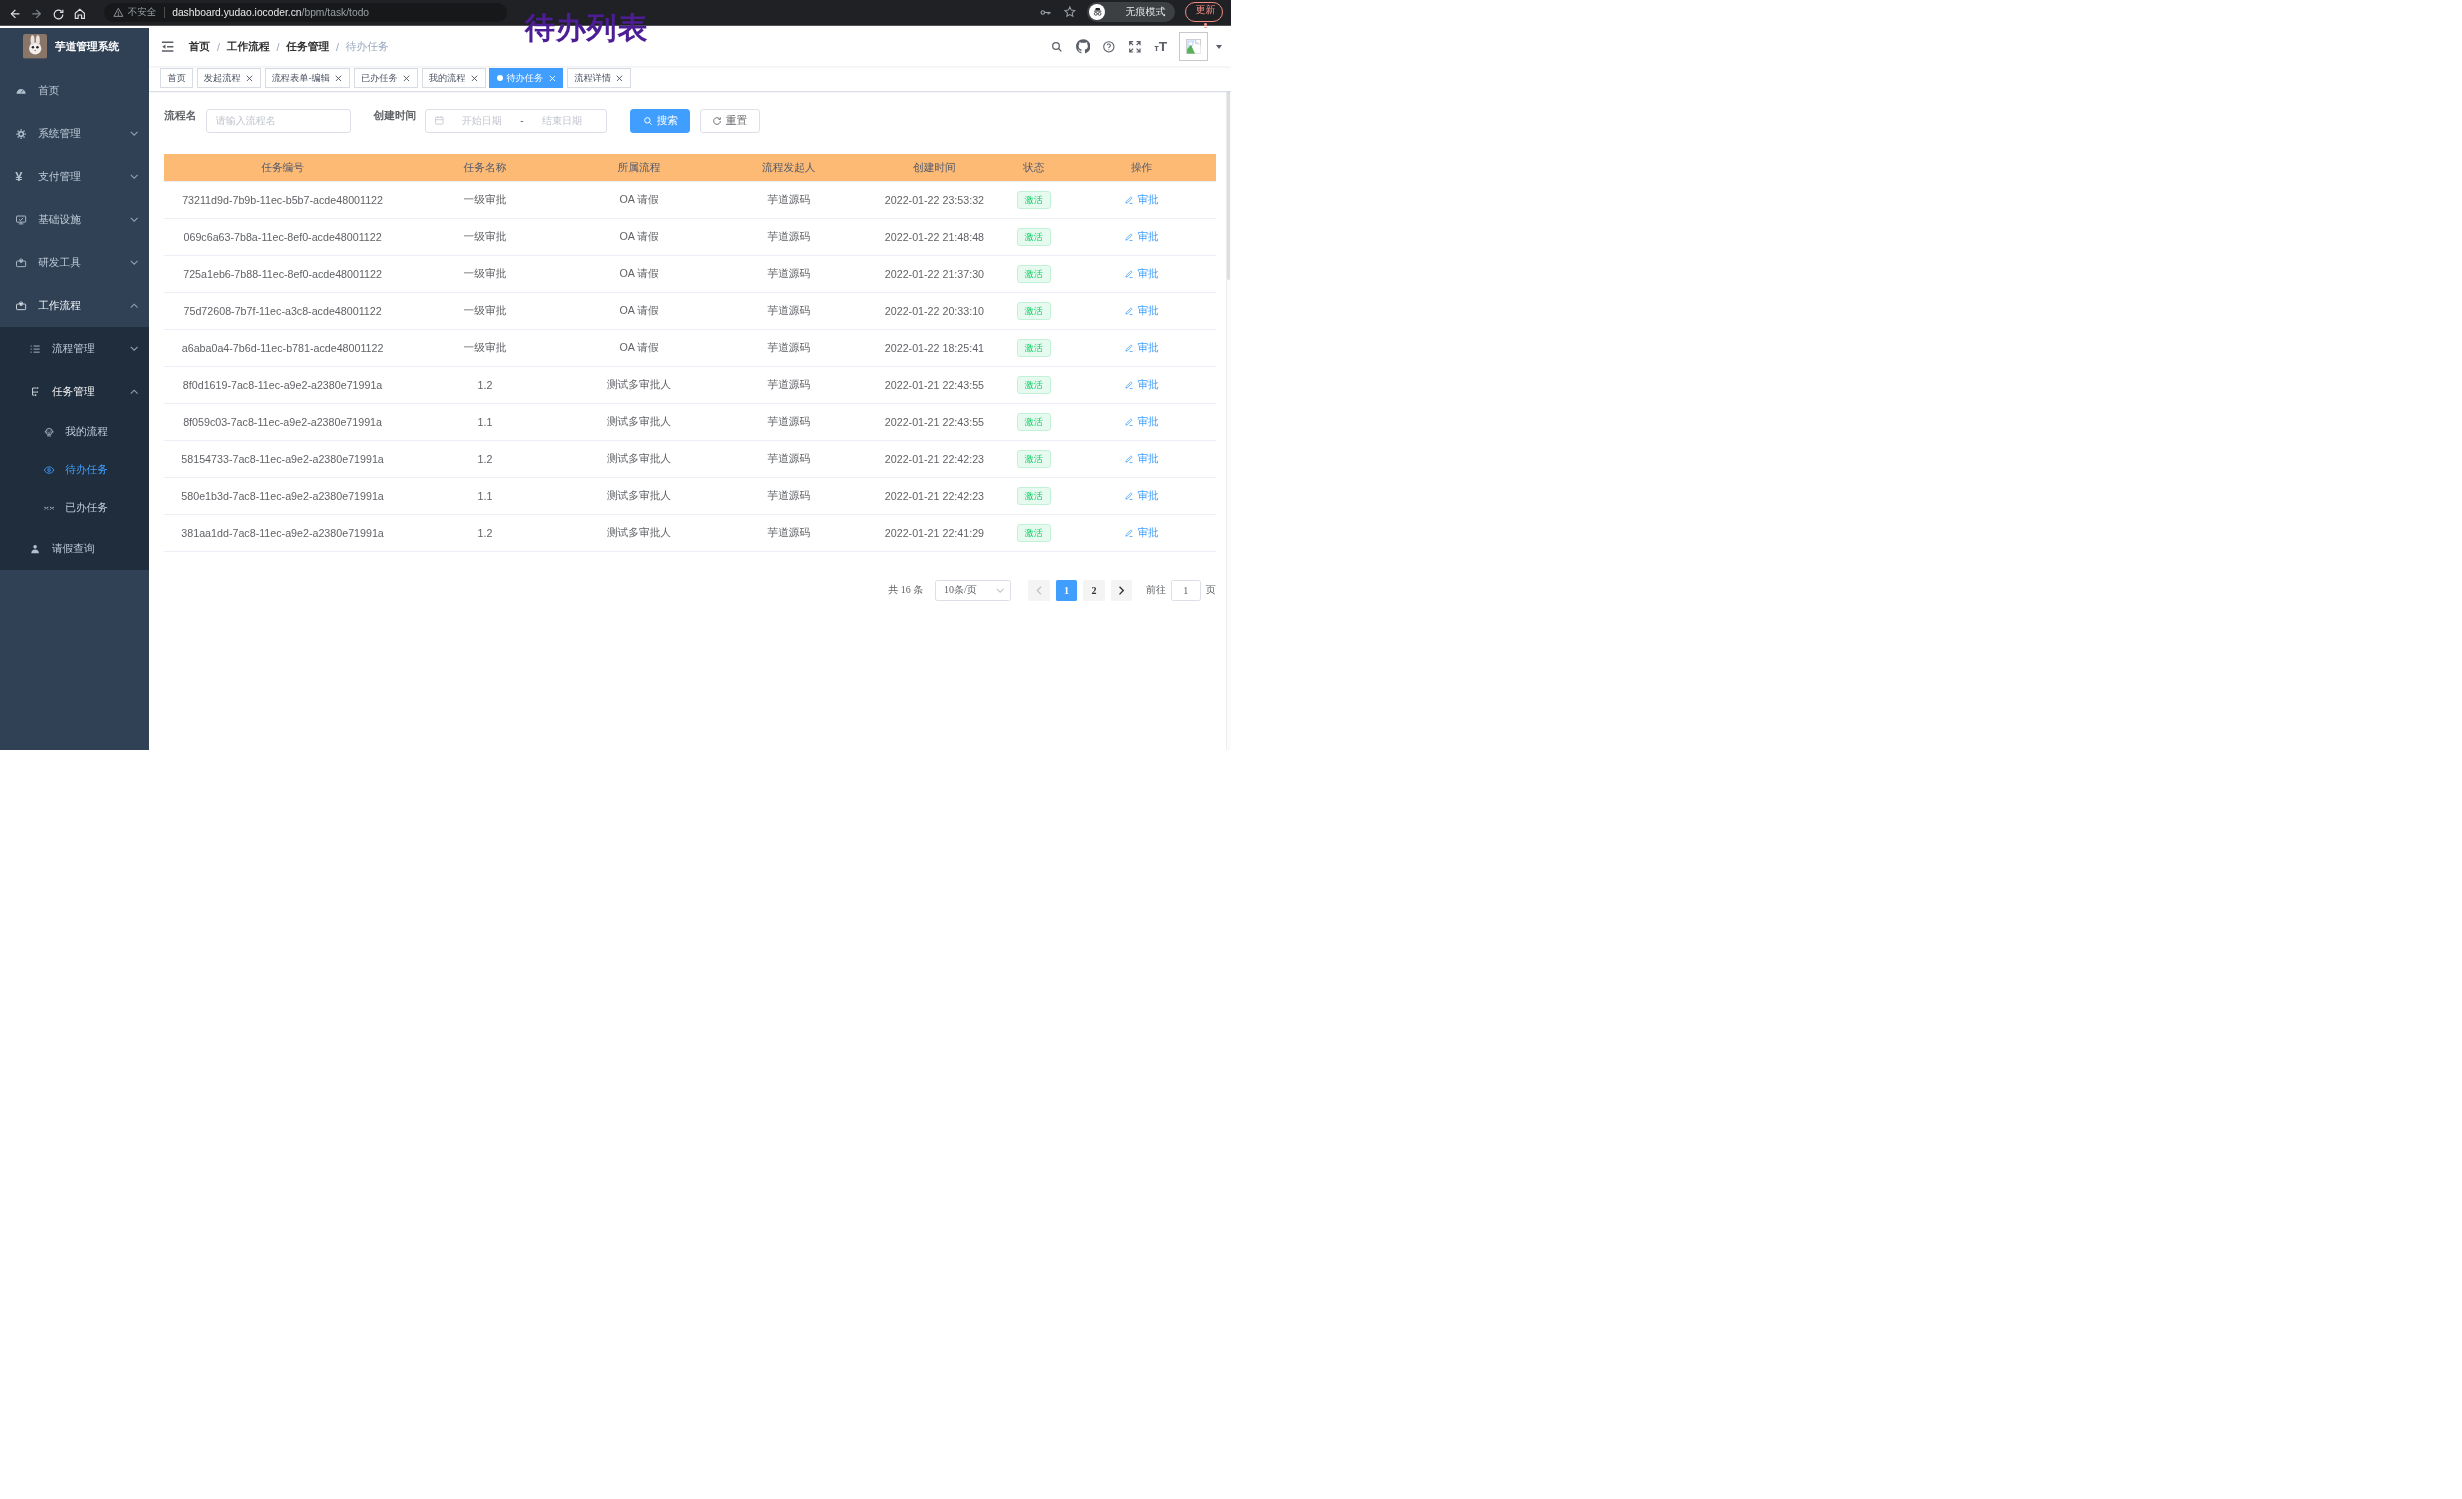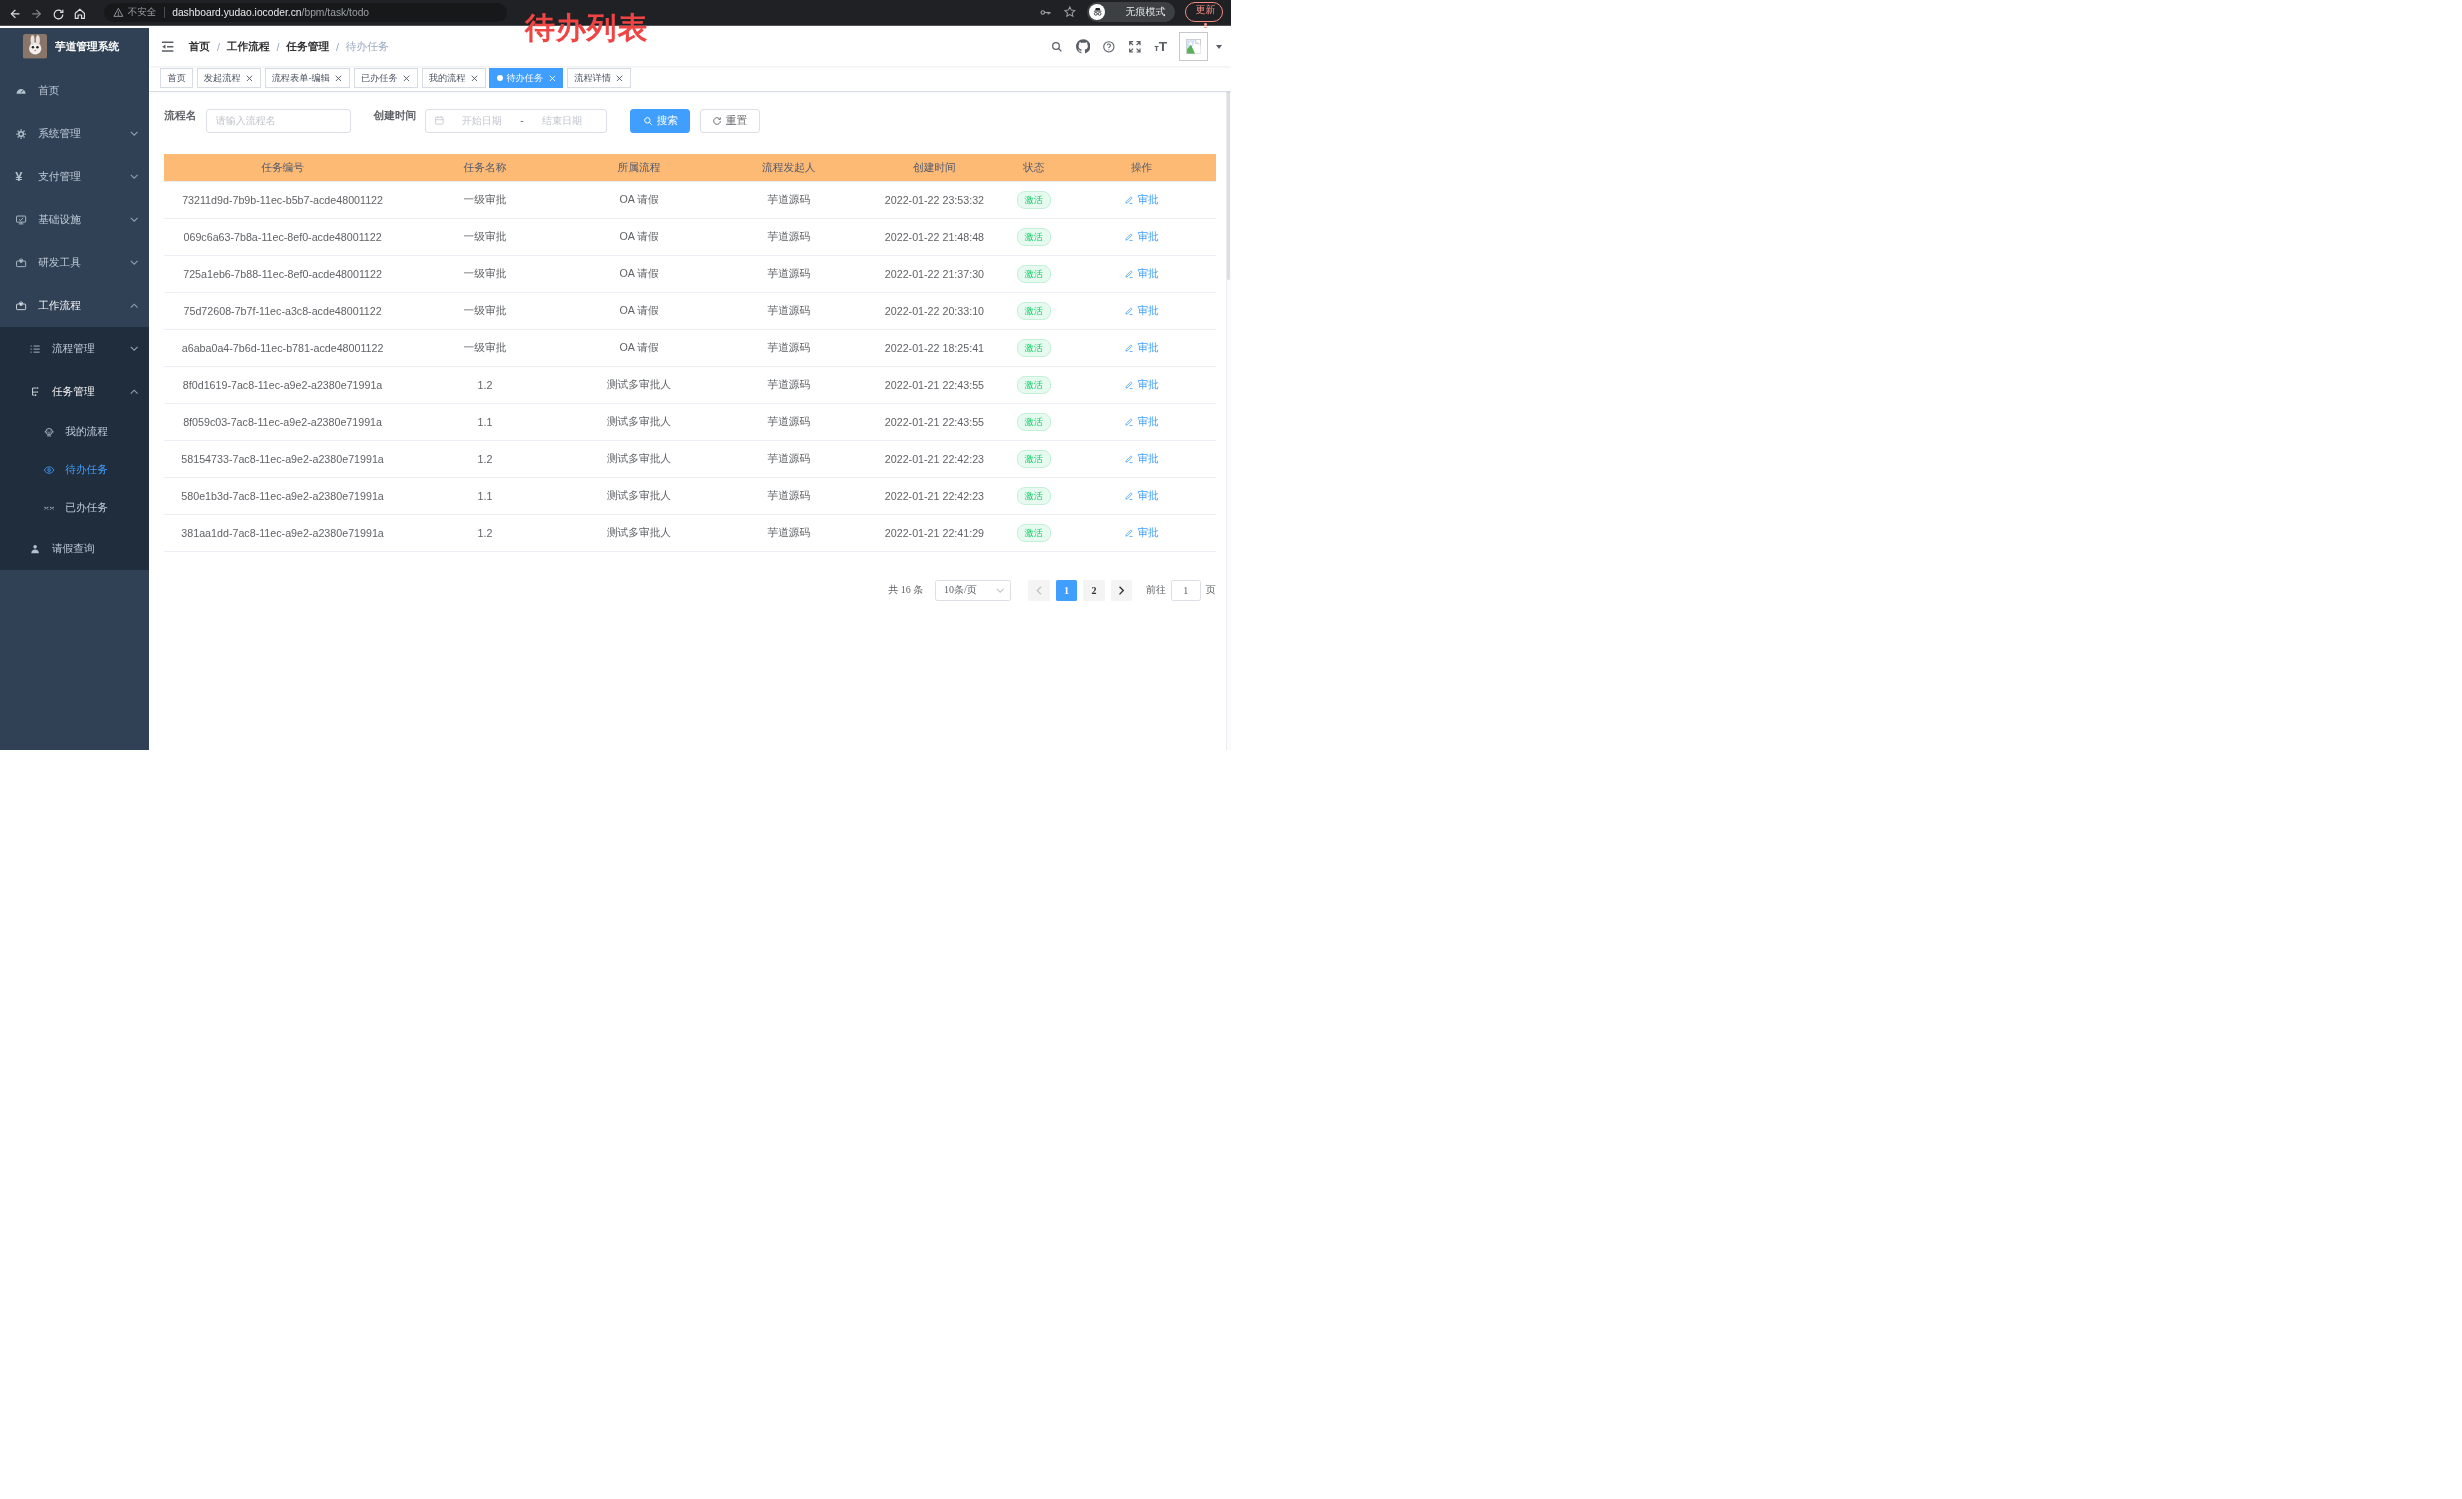--- a/index.html
+++ b/index.html
@@ -85,21 +85,21 @@
   .date-inp .ph { flex:1; text-align:center; }
   .date-inp .sep { color:#606266; padding:0 1.5px; }
   .btn { height:24.4px; border-radius:3.1px; font-size:10.7px; display:inline-flex; align-items:center; justify-content:center; gap:3.8px; padding:0 11.4px; cursor:pointer; }
   .btn-primary { background:#409eff; border:0.8px solid #409eff; color:#fff; margin-right:9.2px; }
   .btn-plain { background:#fff; border:0.8px solid #dcdfe6; color:#606266; }
 
   
   table.grid { width:100%; border-collapse:collapse; margin-top:21.4px; table-layout:fixed; }
   .grid th { height:27.5px; background:#fdba74; color:#515a6e; font-size:10.7px; font-weight:500; text-align:center; border-bottom:0.8px solid #ebeef5; padding:0 4.6px; }
   .grid td { height:37px; color:#606266; font-size:10.7px; text-align:center; border-bottom:0.8px solid #ebeef5; padding:0 4.6px; white-space:nowrap; overflow:hidden; }
-  .tag-green { display:inline-block; height:18.3px; line-height:17px; padding:0 6.9px; font-size:9.2px; color:#13ce66; background:#e7faf0; border:0.8px solid #c3f1d8; border-radius:8px; }
+  .tag-green { display:inline-block; height:18.3px; line-height:17px; padding:0 6.9px; font-size:9.2px; color:#13ce66; background:#e7faf0; border:0.8px solid #c3f1d8; border-radius:3px; }
   .op-link { color:#409eff; text-decoration:none; display:inline-flex; align-items:center; gap:3.1px; cursor:pointer; font-size:10.7px; }
 
   
   .pager { margin-top:27.5px; display:flex; align-items:center; justify-content:flex-end; gap:0; color:#606266; font-size:10px;font-family:Liberation Serif, serif; }
   .pg-total { margin-right:12.2px; }
   .pg-size { width:76px; height:21.4px; border:0.8px solid #dcdfe6; border-radius:2.3px; display:flex; align-items:center; padding:0 6.1px 0 7.6px; color:#606266; cursor:pointer; margin-right:13.7px; }
   .pg-size span { flex:1; }
   .pg-btn { width:21.4px; height:21.4px; border-radius:1.5px; background:#f4f4f5; display:flex; align-items:center; justify-content:center; color:#303133; cursor:pointer; margin:0 3.1px; }
   .pg-btn.disabled { color:#c0c4cc; cursor:default; }
   .pg-num { width:21.4px; height:21.4px; border-radius:1.5px; background:#f4f4f5; color:#303133; font-weight:600; display:flex; align-items:center; justify-content:center; cursor:pointer; margin:0 3.1px; }
@@ -176,21 +176,21 @@
       <span>更新</span>
       <span class="kebab">
           <i></i>
           <i></i>
           <i></i>
         </span>
     </div>
   </div>
 </div>
 
-<div class="annotation" style="color: #ef4444;">待办列表</div>
+<div class="annotation" style="color: #4c1d95;">待办列表</div>
 
 <div class="app">
 
   <div class="sidebar">
     <div class="logo-row">
       <span class="logo-img">
         <svg width="24.4" height="24.4" viewBox="0 0 32 32">
             <rect width="32" height="32" fill="#8a7668"></rect>
             <circle cx="16" cy="19" r="8" fill="#f3efed"></circle>
             <ellipse cx="12.5" cy="8" rx="2.6" ry="6.5" fill="#e9e2de"></ellipse>

